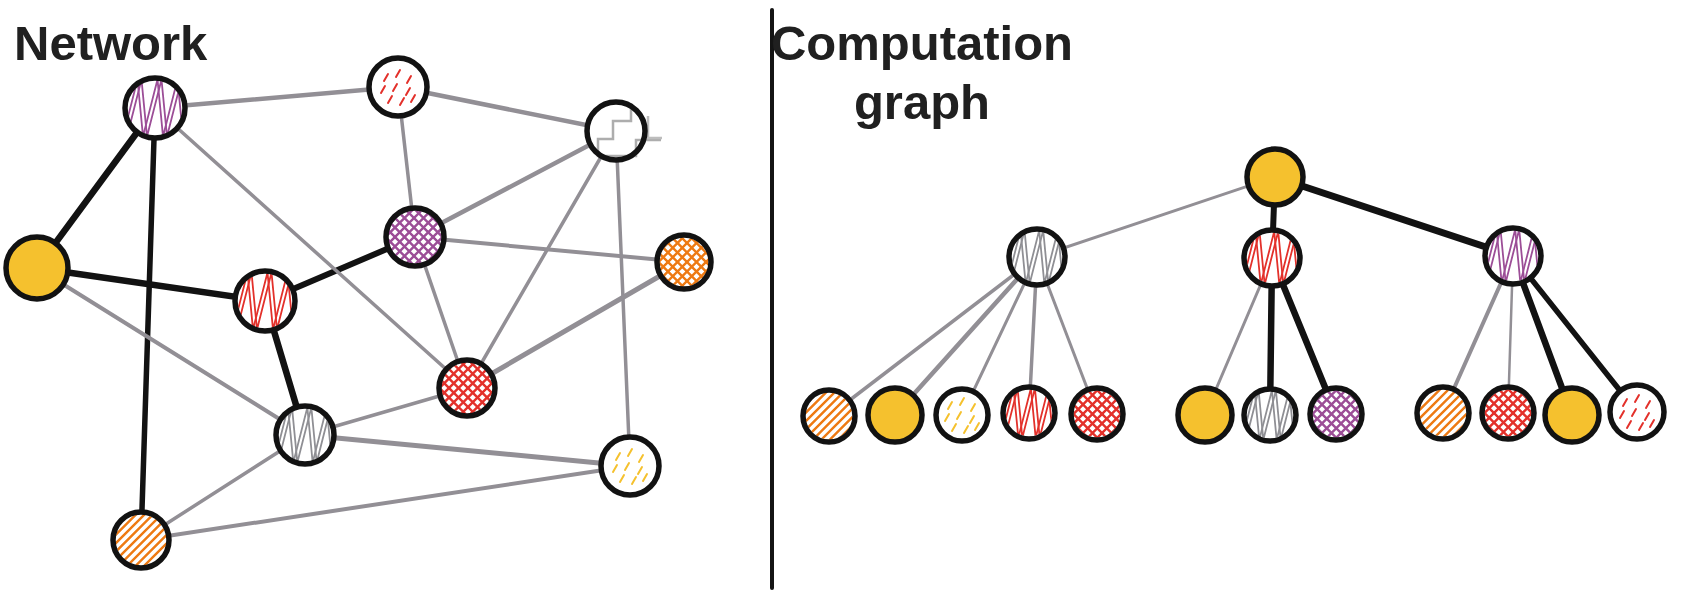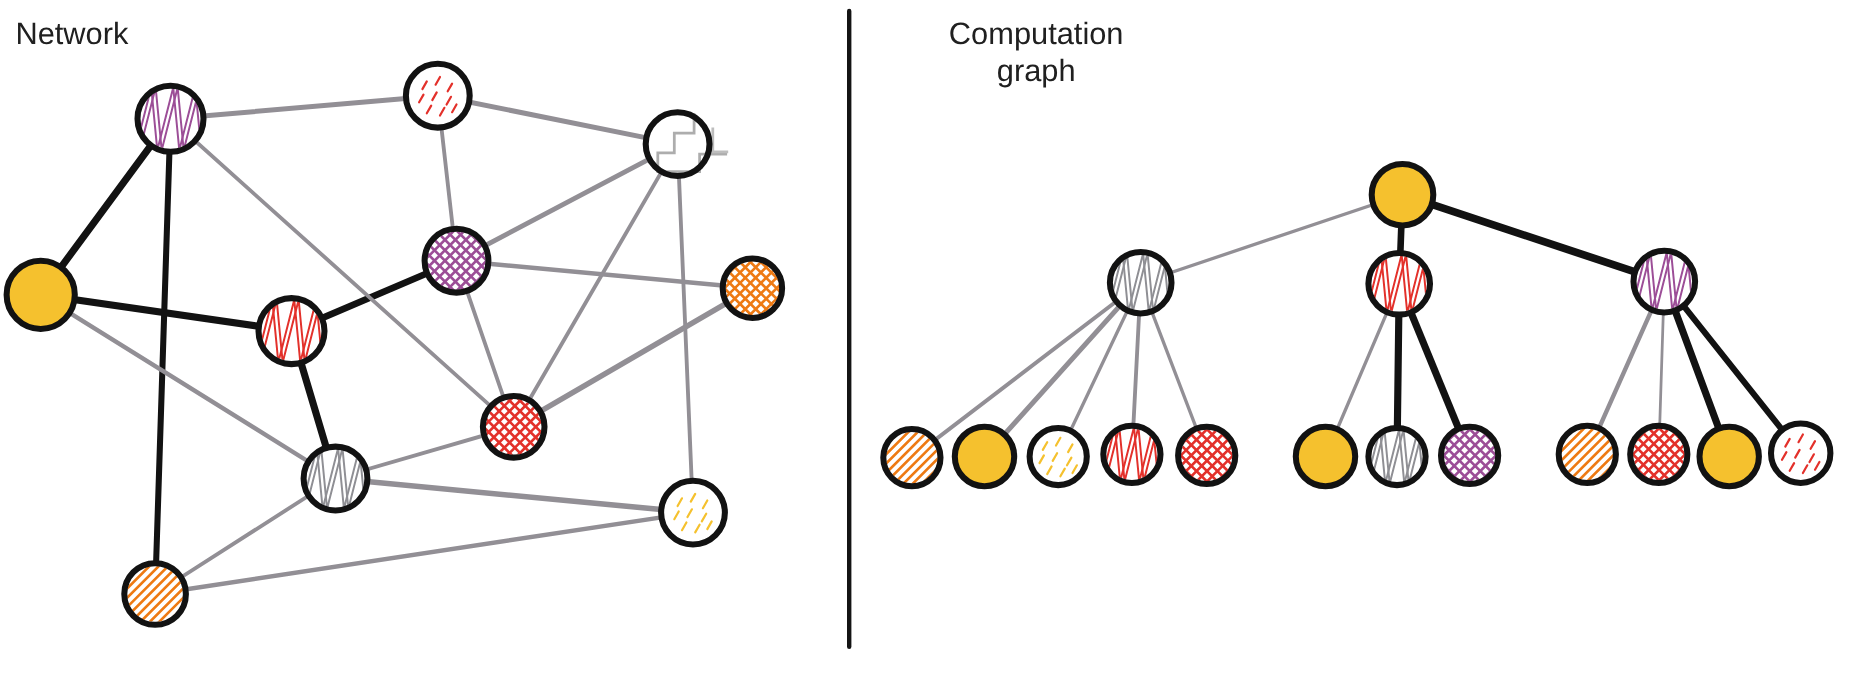--- a/index.html
+++ b/index.html
@@ -1,21 +1,21 @@
 <!DOCTYPE html>
 <html><head>
 <meta charset="utf-8">
 <style>
   html,body{margin:0;padding:0;background:#ffffff;}
   #stage{position:relative;width:1692px;height:615px;background:#ffffff;overflow:hidden;
          font-family:"Liberation Sans", sans-serif;}
   #canvas{position:absolute;left:0;top:0;}
-  .panel-title{position:absolute;color:#202020;font-size:28px;line-height:1.2;letter-spacing:0px;}
+  .panel-title{position:absolute;color:#202020;font-size:49px;line-height:1.2;letter-spacing:0px;font-weight:bold;}
   #network-title{left:14px;top:14px;}
-  #cg-title{left:782px;top:14px;width:320px;text-align:center;}
+  #cg-title{left:762px;top:14px;width:320px;text-align:center;}
   #panel-divider{position:absolute;left:770px;top:8px;width:4px;height:582px;background:#141414;border-radius:2px;}
 </style>
 </head>
 <body>
 
 <div id="stage">
   <svg id="canvas" width="1692" height="615" viewBox="0 0 1692 615" xmlns="http://www.w3.org/2000/svg">
     <g id="network-layer">
         <line x1="155" y1="108" x2="37" y2="268" stroke="#121212" stroke-width="6.5" stroke-linecap="round"></line>
         <line x1="155" y1="108" x2="141" y2="540" stroke="#121212" stroke-width="5.5" stroke-linecap="round"></line>

